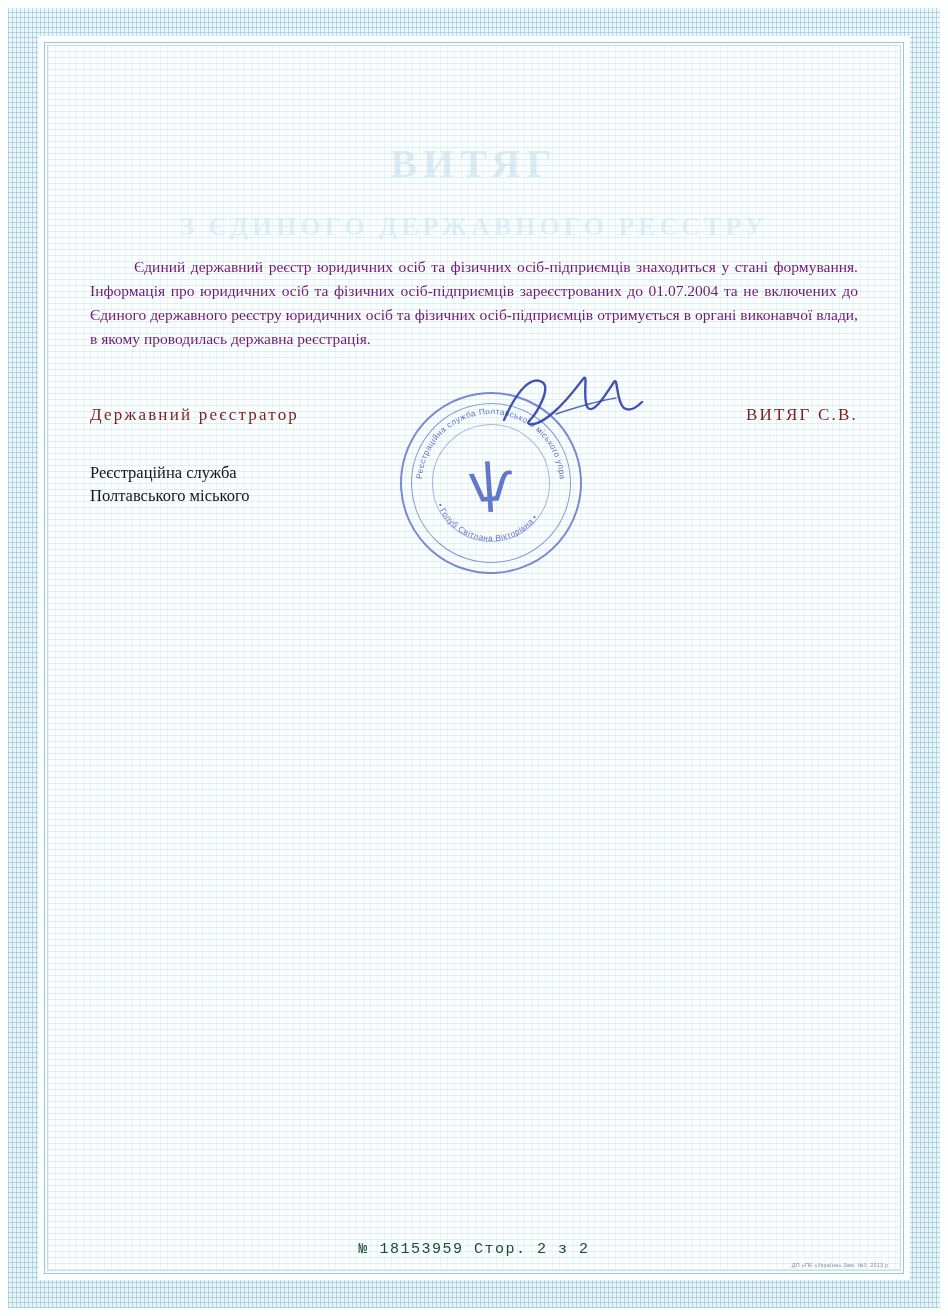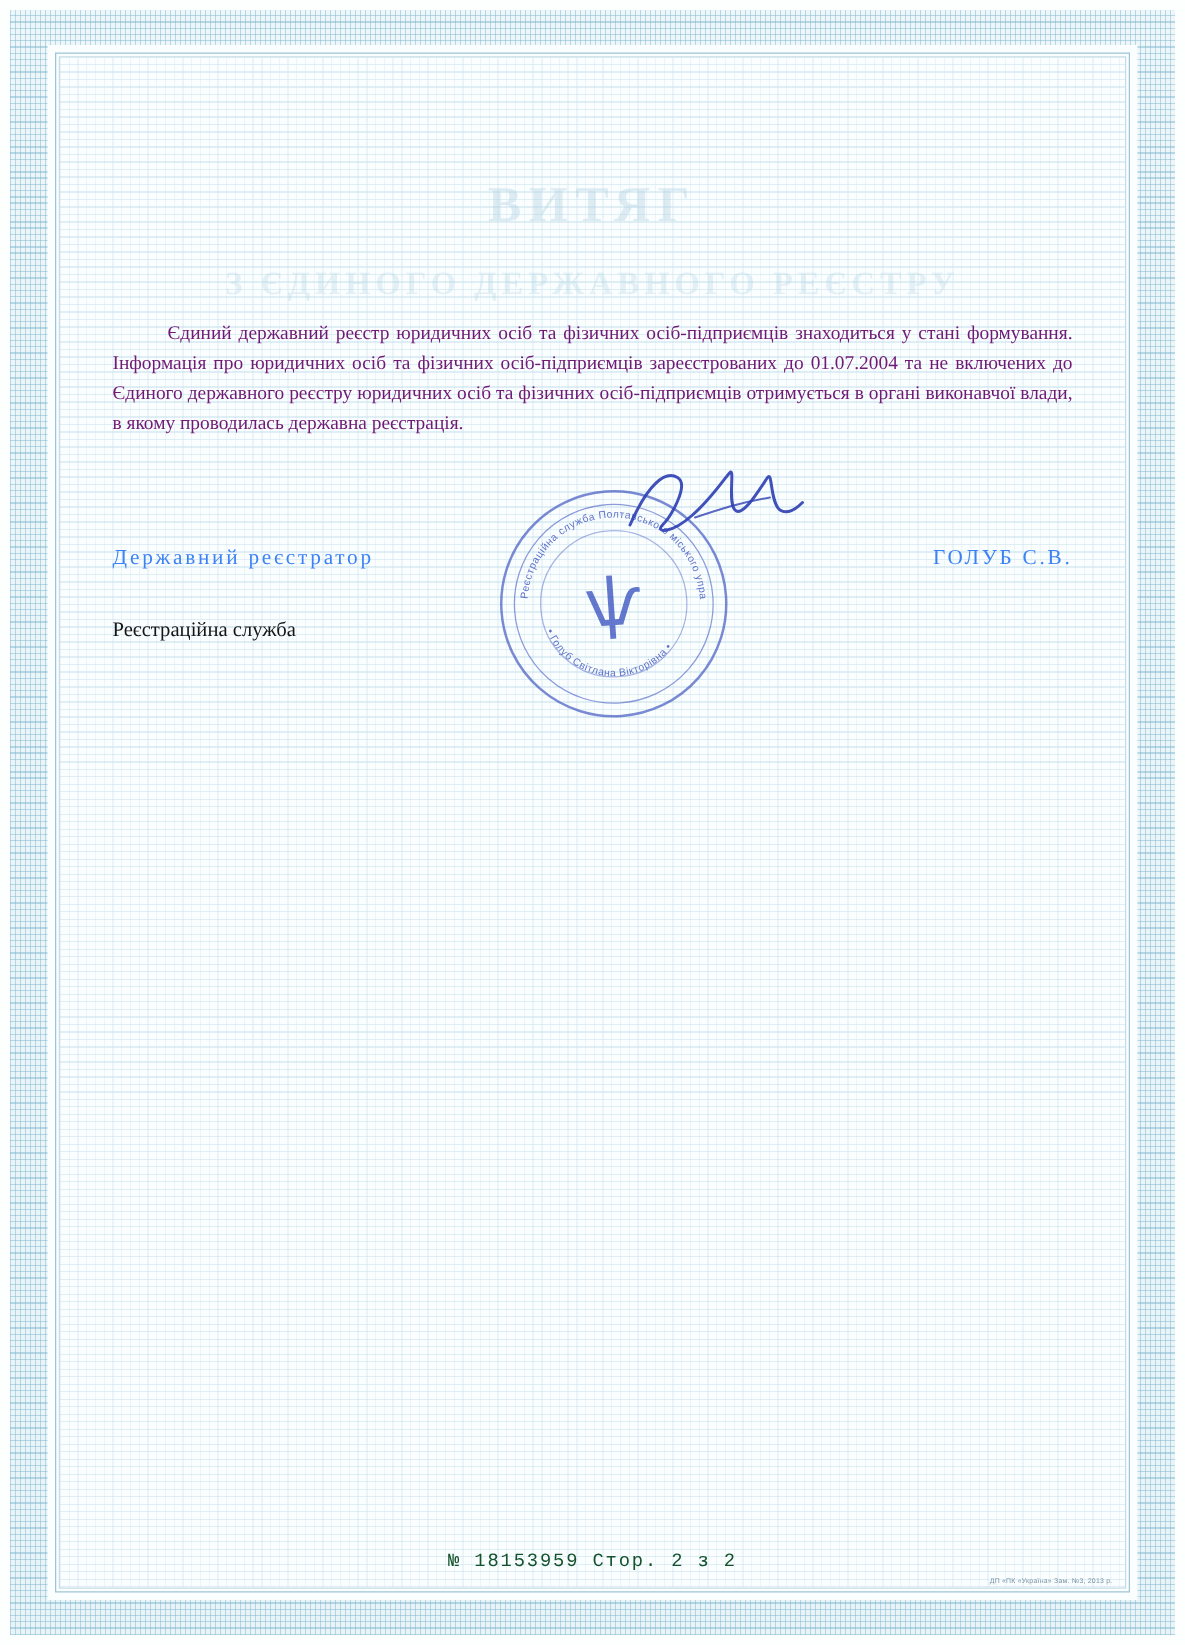--- a/index.html
+++ b/index.html
@@ -128,26 +128,26 @@
   .para {
     font-size: 15.5px;
     line-height: 1.55;
     text-align: justify;
     color: #701a75;
     text-indent: 44px;
     margin: 0;
   }
 
   .registrar-row {
-    margin-top: 85px;
+    margin-top: 54px;
     display: flex;
     justify-content: space-between;
     align-items: baseline;
     font-size: 17px;
-    color: #3b82f6;
+    color: #7f1d1d;
   }
   .registrar-label {
     letter-spacing: 2.2px;
   }
   .registrar-name {
     letter-spacing: 2.2px;
   }
 
   .office-block {
     margin-top: 36px;
@@ -257,25 +257,26 @@
     <span>ВИТЯГ</span>
     <span class="wm2">З ЄДИНОГО ДЕРЖАВНОГО РЕЄСТРУ</span>
   </div>
 
   <div class="content">
 
     <p class="para">Єдиний державний реєстр юридичних осіб та фізичних осіб-підприємців знаходиться у стані формування. Інформація про юридичних осіб та фізичних осіб-підприємців зареєстрованих до 01.07.2004 та не включених до Єдиного державного реєстру юридичних осіб та фізичних осіб-підприємців отримується в органі виконавчої влади, в якому проводилась державна реєстрація.</p>
 
     <div class="registrar-row">
       <span class="registrar-label">Державний реєстратор</span>
-      <span class="registrar-name">ГОЛУБ С.В.</span>
+      <span class="registrar-name">ВИТЯГ С.В.</span>
     </div>
 
     <div class="office-block">
       <div>Реєстраційна служба</div>
+      <div>Полтавського міського</div>
     </div>
   </div>
 
   <div class="stamp">
     <svg class="stamp-ring-text" viewBox="0 0 178 178">
       <defs>
         <path id="ringTop" d="M 20,89 A 69,69 0 1 1 158,89"></path>
         <path id="ringBottom" d="M 31,89 A 58,58 0 0 0 147,89"></path>
       </defs>
       <text>

